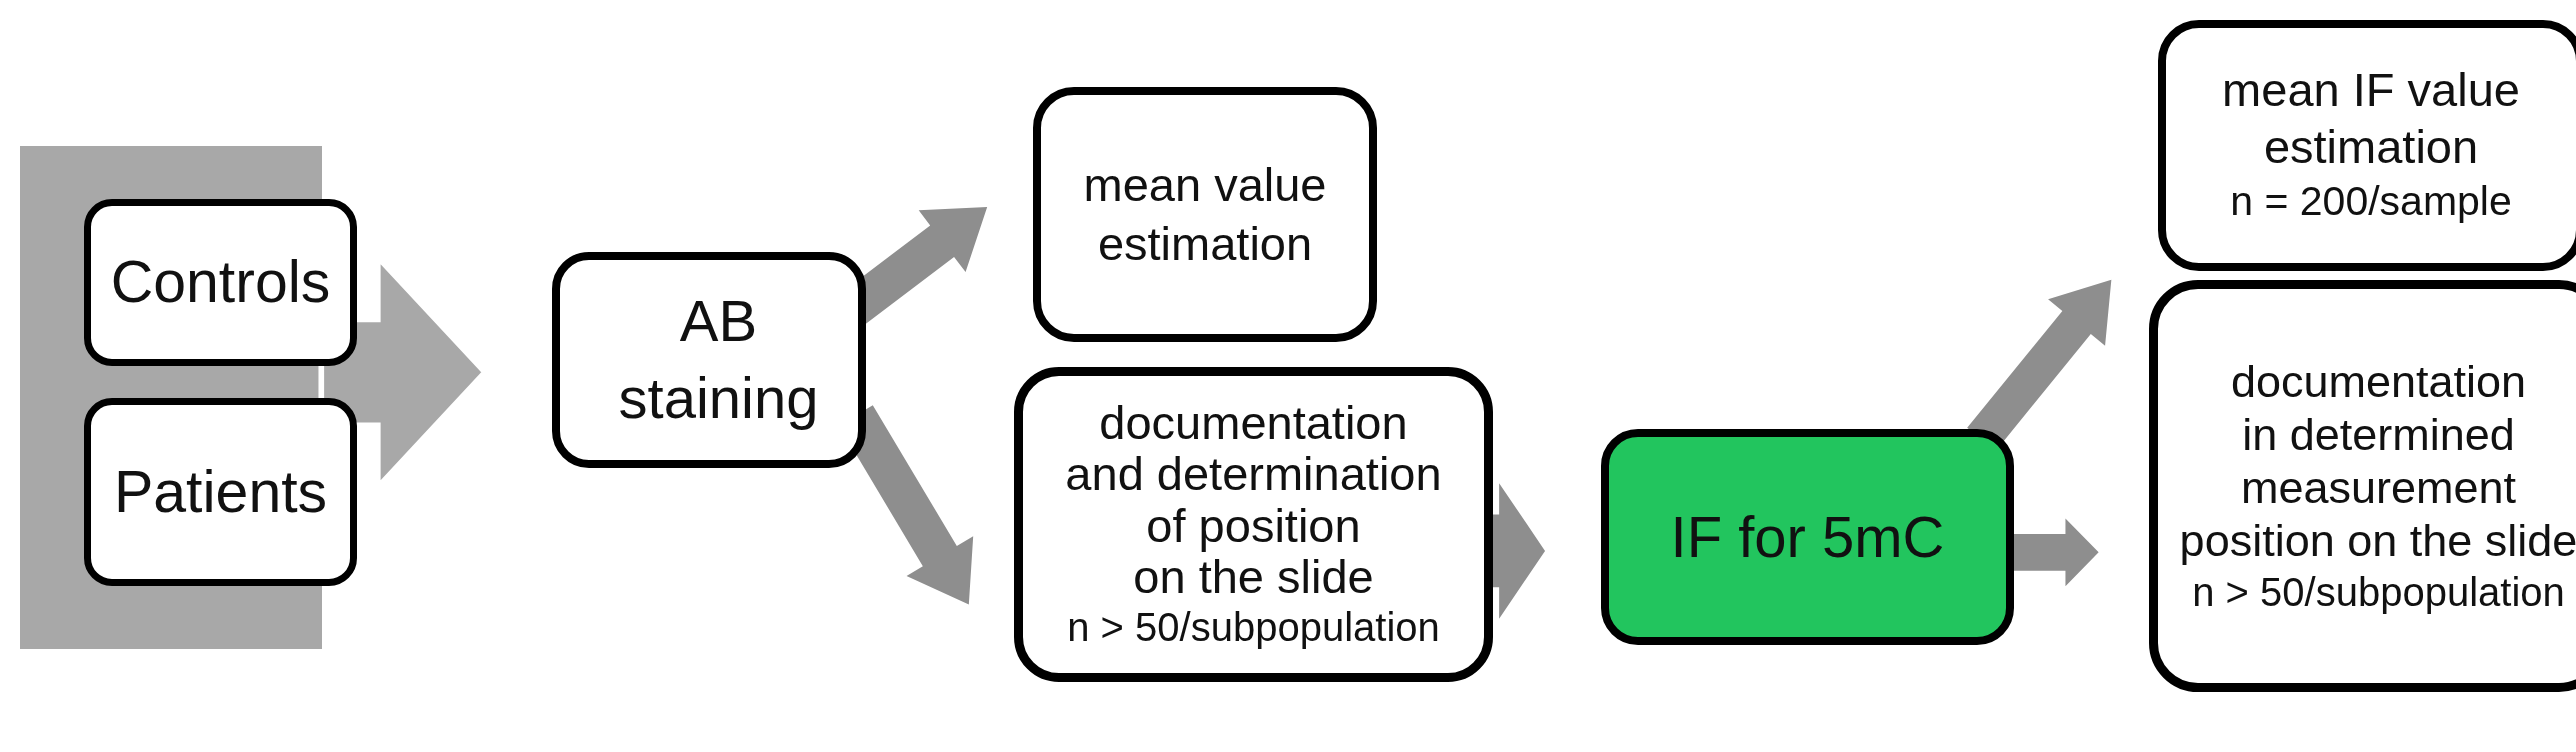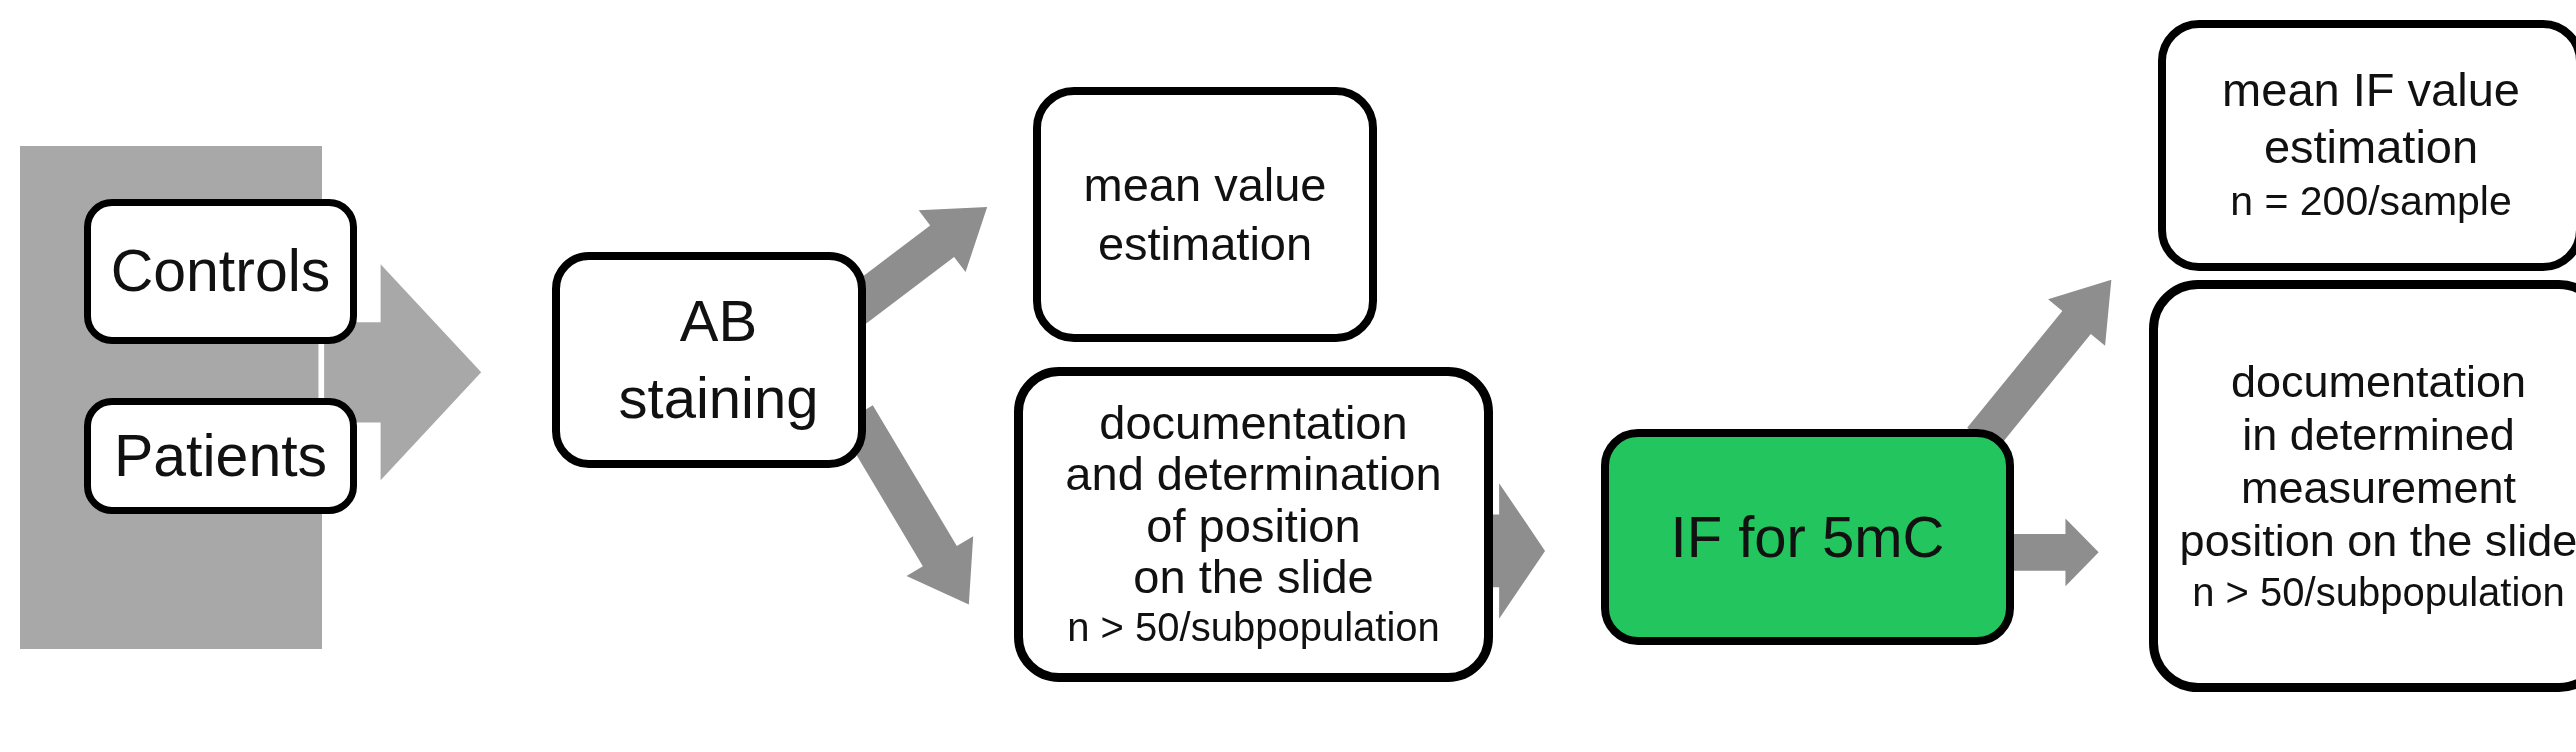--- a/index.html
+++ b/index.html
@@ -10,22 +10,22 @@
   #band{position:absolute;left:20px;top:146px;width:302px;height:503px;}
   #arrow-layer{position:absolute;left:0;top:0;width:2576px;height:753px;}
   .node{
     position:absolute;background:#ffffff;border:7.8px solid #000000;box-sizing:border-box;
     display:flex;flex-direction:column;align-items:center;justify-content:center;
     text-align:center;line-height:1.3;margin-left:44px;
   }
   .node .ln{display:block;white-space:nowrap;}
   .node .note{display:block;white-space:nowrap;}
   
-  #node-controls{left:40px;top:199px;width:273px;height:145px;border-radius:28px;font-size:59px;}
-  #node-patients{left:40px;top:398px;width:273px;height:116px;border-radius:28px;font-size:59px;}
+  #node-controls{left:40px;top:199px;width:273px;height:167px;border-radius:28px;font-size:59px;}
+  #node-patients{left:40px;top:398px;width:273px;height:188px;border-radius:28px;font-size:59px;}
   
   #node-ab{left:508px;top:252px;width:314px;height:216px;border-radius:37px;border-width:8.5px;font-size:58px;line-height:1.32;}
   
   #node-mean-value{left:989px;top:87px;width:344px;height:255px;border-radius:41px;border-width:8.5px;font-size:47px;line-height:1.24;}
   #node-mean-value .note{font-size:41px;line-height:1.35;}
   
   #node-doc-position{left:970px;top:367px;width:479px;height:315px;border-radius:45px;border-width:9.2px;font-size:47px;line-height:1.09;}
   #node-doc-position .note{font-size:40px;line-height:1.25;}
   
   #node-if{left:1557px;top:429px;width:413px;height:216px;border-radius:37px;border-width:8.5px;font-size:58px;line-height:1.16;}

